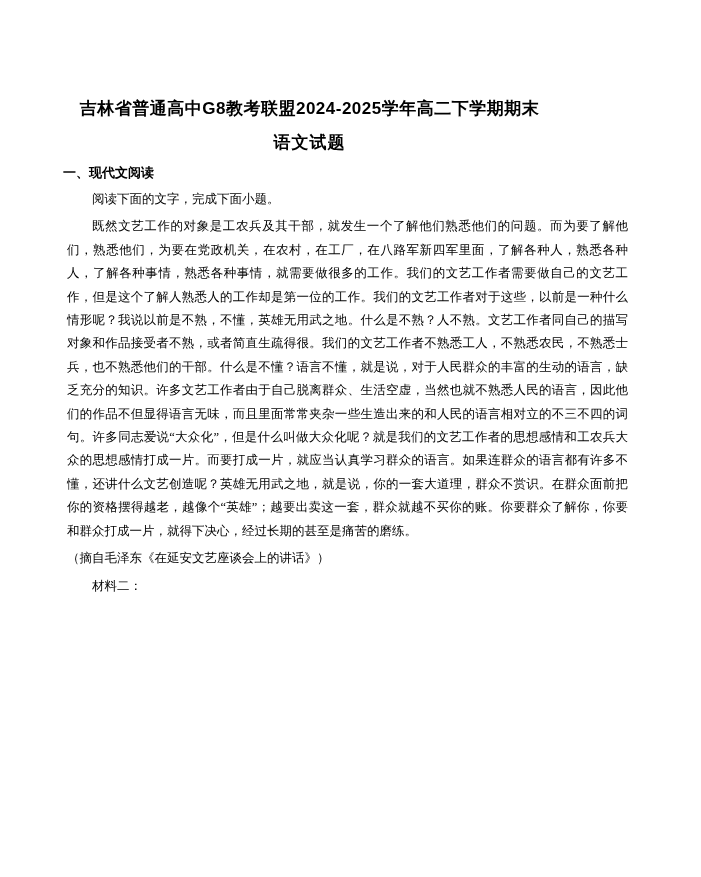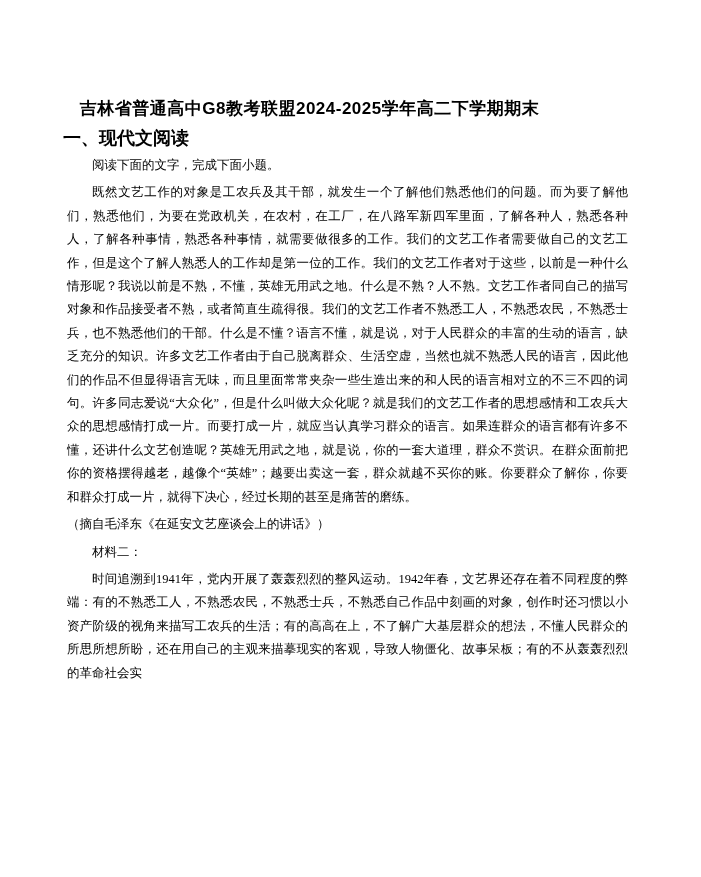--- a/index.html
+++ b/index.html
@@ -35,21 +35,21 @@
   }
   .doc-subtitle {
     font-family: "Liberation Sans", "DejaVu Sans", sans-serif;
     font-size: 17px;
     font-weight: 700;
     line-height: 23px;
     margin: 11px 0 0 0;
     letter-spacing: 1px;
   }
   .section-heading {
-    font-size: 18px;
+    font-size: 13px;
     font-weight: 700;
     line-height: 23px;
     margin-top: 7px;
   }
   .doc-body p {
     font-size: 12.5px;
     line-height: 23.4px;
     margin: 4px;
     text-indent: 2em;
     text-align: justify;
@@ -60,32 +60,32 @@
     padding-right: 54px;
   }
 </style>
 </head>
 <body>
 
 <div class="page">
 
   <div class="doc-header">
     <h1 class="doc-title">吉林省普通高中G8教考联盟2024-2025学年高二下学期期末</h1>
+    <h2 class="doc-subtitle">语文试题</h2>
   </div>
 
   <div class="section-heading">一、现代文阅读</div>
 
   <div class="doc-body">
     <p>阅读下面的文字，完成下面小题。</p>
 
 
     <p>既然文艺工作的对象是工农兵及其干部，就发生一个了解他们熟悉他们的问题。而为要了解他们，熟悉他们，为要在党政机关，在农村，在工厂，在八路军新四军里面，了解各种人，熟悉各种人，了解各种事情，熟悉各种事情，就需要做很多的工作。我们的文艺工作者需要做自己的文艺工作，但是这个了解人熟悉人的工作却是第一位的工作。我们的文艺工作者对于这些，以前是一种什么情形呢？我说以前是不熟，不懂，英雄无用武之地。什么是不熟？人不熟。文艺工作者同自己的描写对象和作品接受者不熟，或者简直生疏得很。我们的文艺工作者不熟悉工人，不熟悉农民，不熟悉士兵，也不熟悉他们的干部。什么是不懂？语言不懂，就是说，对于人民群众的丰富的生动的语言，缺乏充分的知识。许多文艺工作者由于自己脱离群众、生活空虚，当然也就不熟悉人民的语言，因此他们的作品不但显得语言无味，而且里面常常夹杂一些生造出来的和人民的语言相对立的不三不四的词句。许多同志爱说“大众化”，但是什么叫做大众化呢？就是我们的文艺工作者的思想感情和工农兵大众的思想感情打成一片。而要打成一片，就应当认真学习群众的语言。如果连群众的语言都有许多不懂，还讲什么文艺创造呢？英雄无用武之地，就是说，你的一套大道理，群众不赏识。在群众面前把你的资格摆得越老，越像个“英雄”；越要出卖这一套，群众就越不买你的账。你要群众了解你，你要和群众打成一片，就得下决心，经过长期的甚至是痛苦的磨练。</p>
 
     <p class="citation">（摘自毛泽东《在延安文艺座谈会上的讲话》）</p>
 
     <p>材料二：</p>
 
 
 
-    <p>时间追溯到1941年，党内开展了轰轰烈烈的整风运动。1942年春，文艺界还存在着不同程度的弊端：有的不熟悉工人，不熟悉农民，不熟悉士兵，不熟悉自己作品中刻画的对象，创作时还习惯以小资产阶级的视角来描写工农兵的生活；有的高高在上，不了解广大基层群众的想法，不懂人民群众的所思所想所盼，还在用自己的主观来描摹现实的客观，导致人物僵化、故事呆板；有的不从轰轰烈烈的革命社会实</p>
   </div>
 
 </div>
 
 </body></html>

